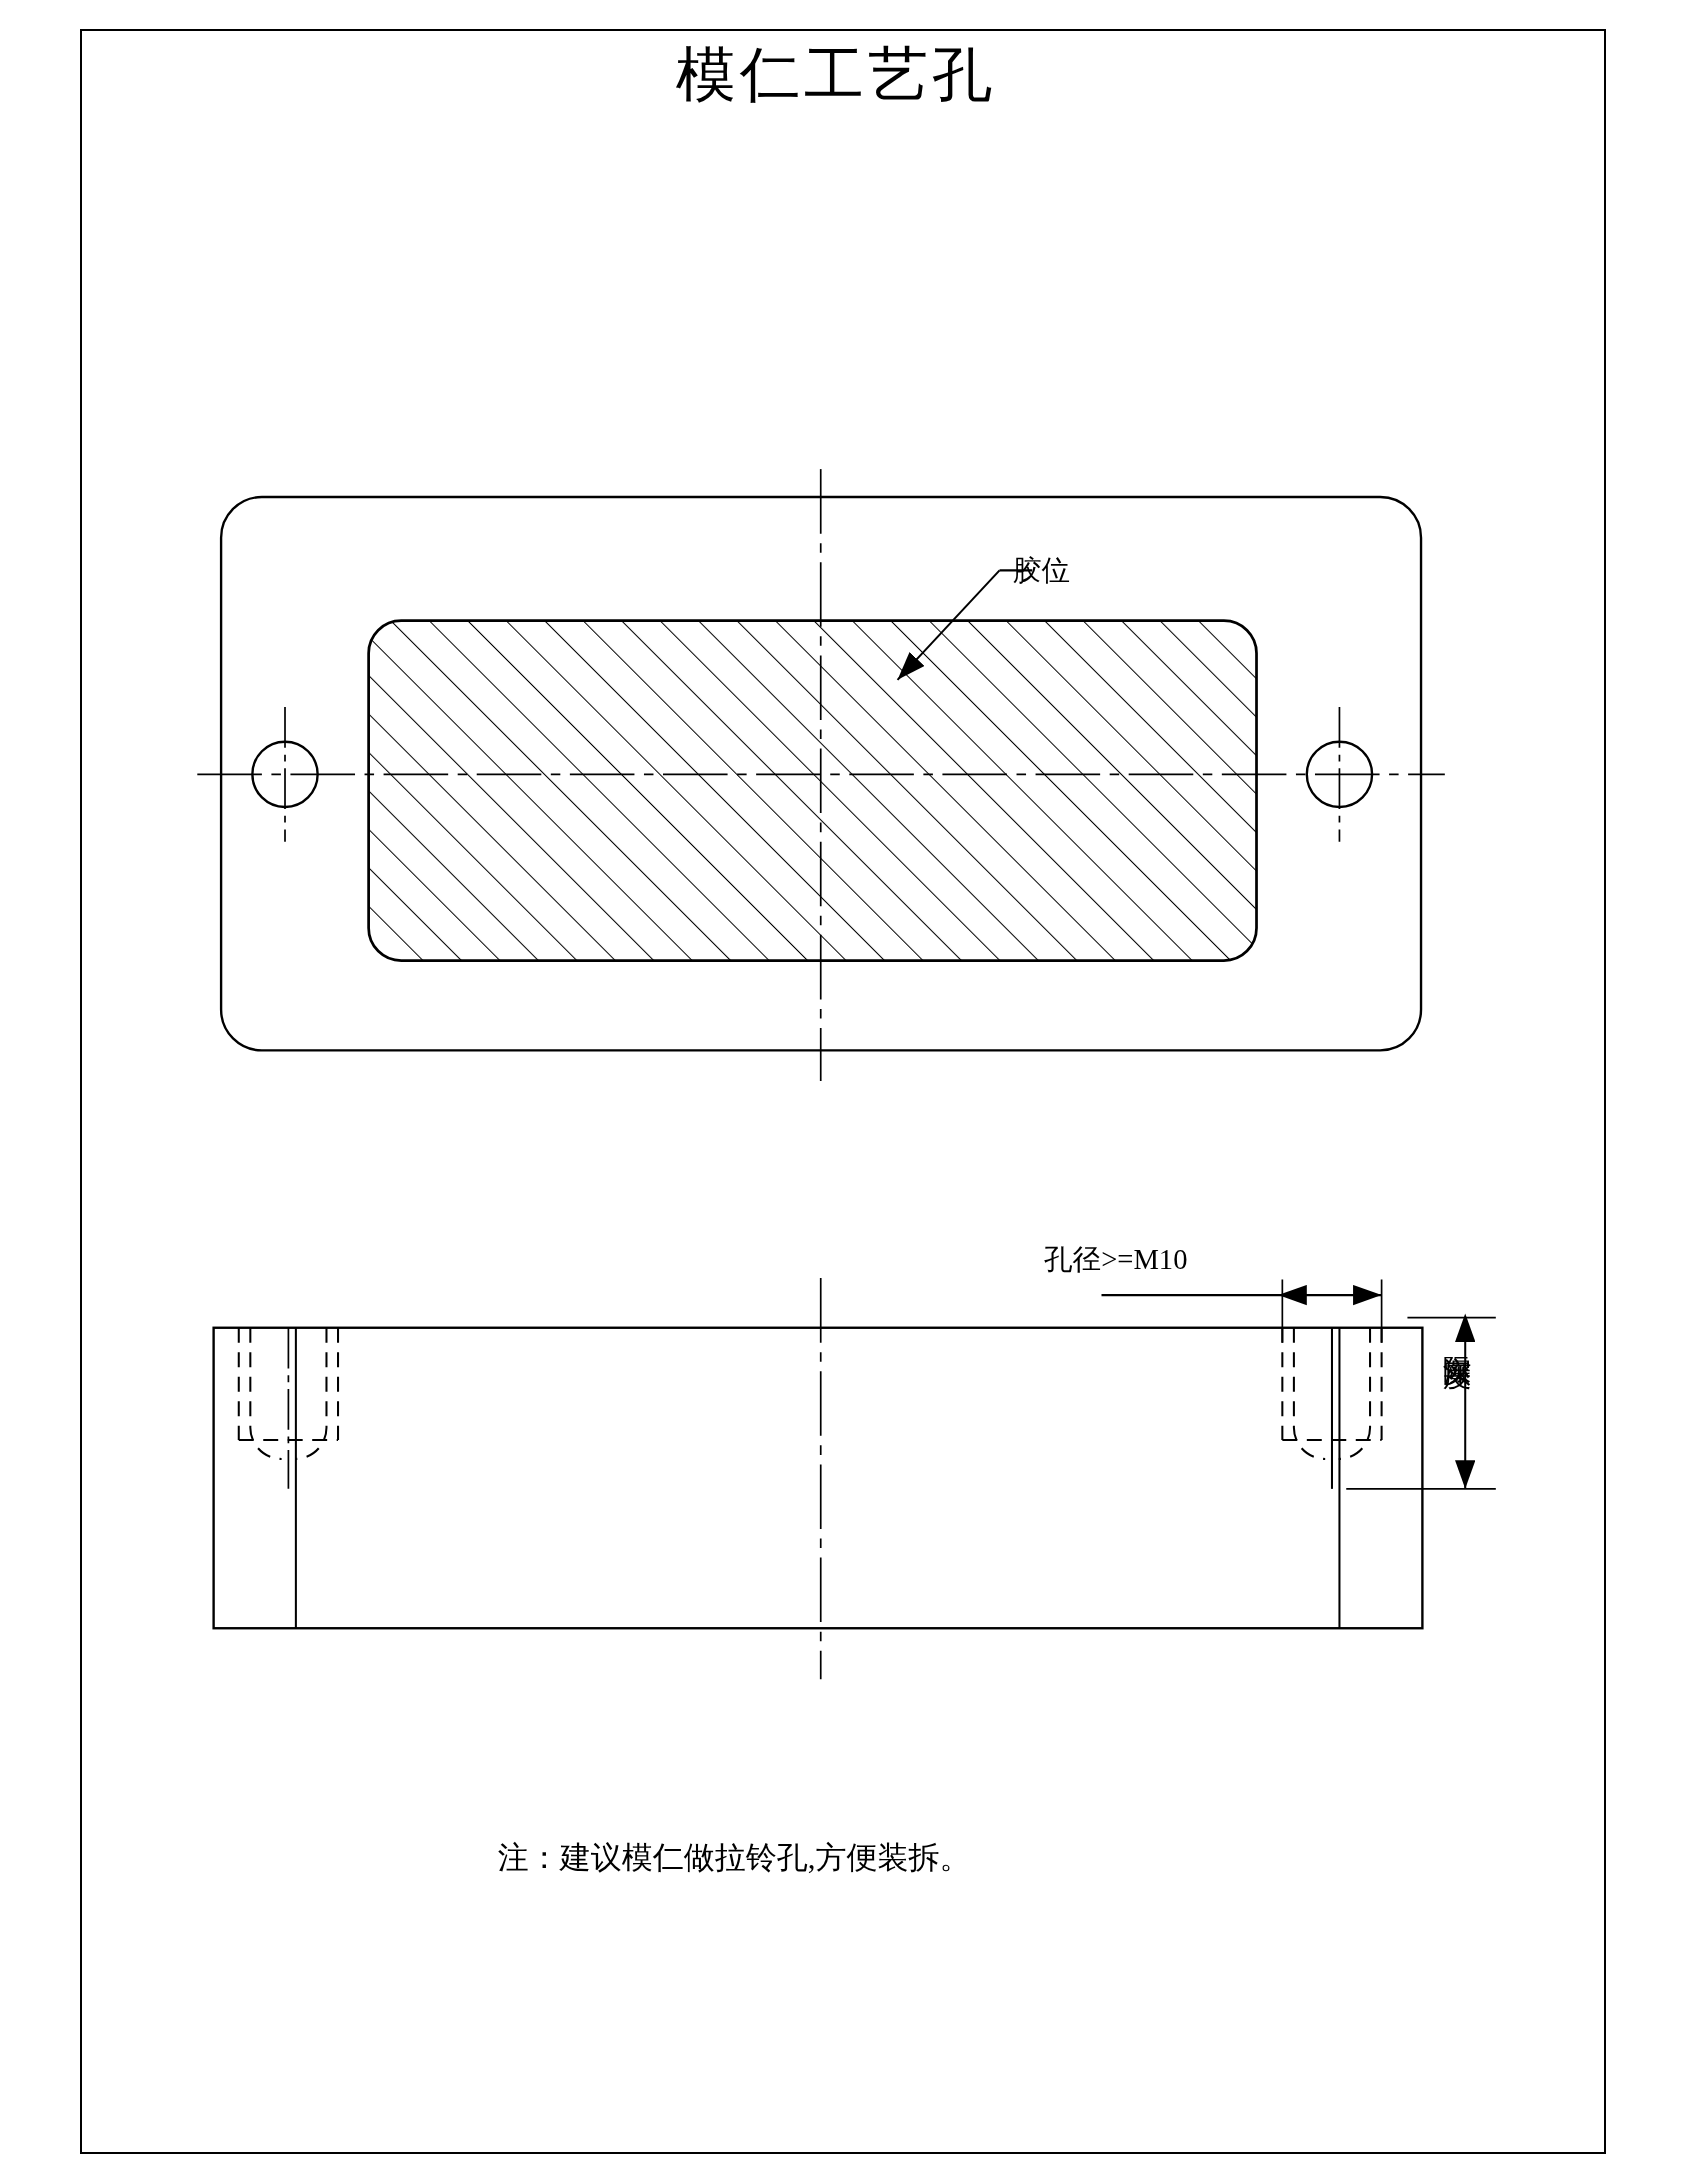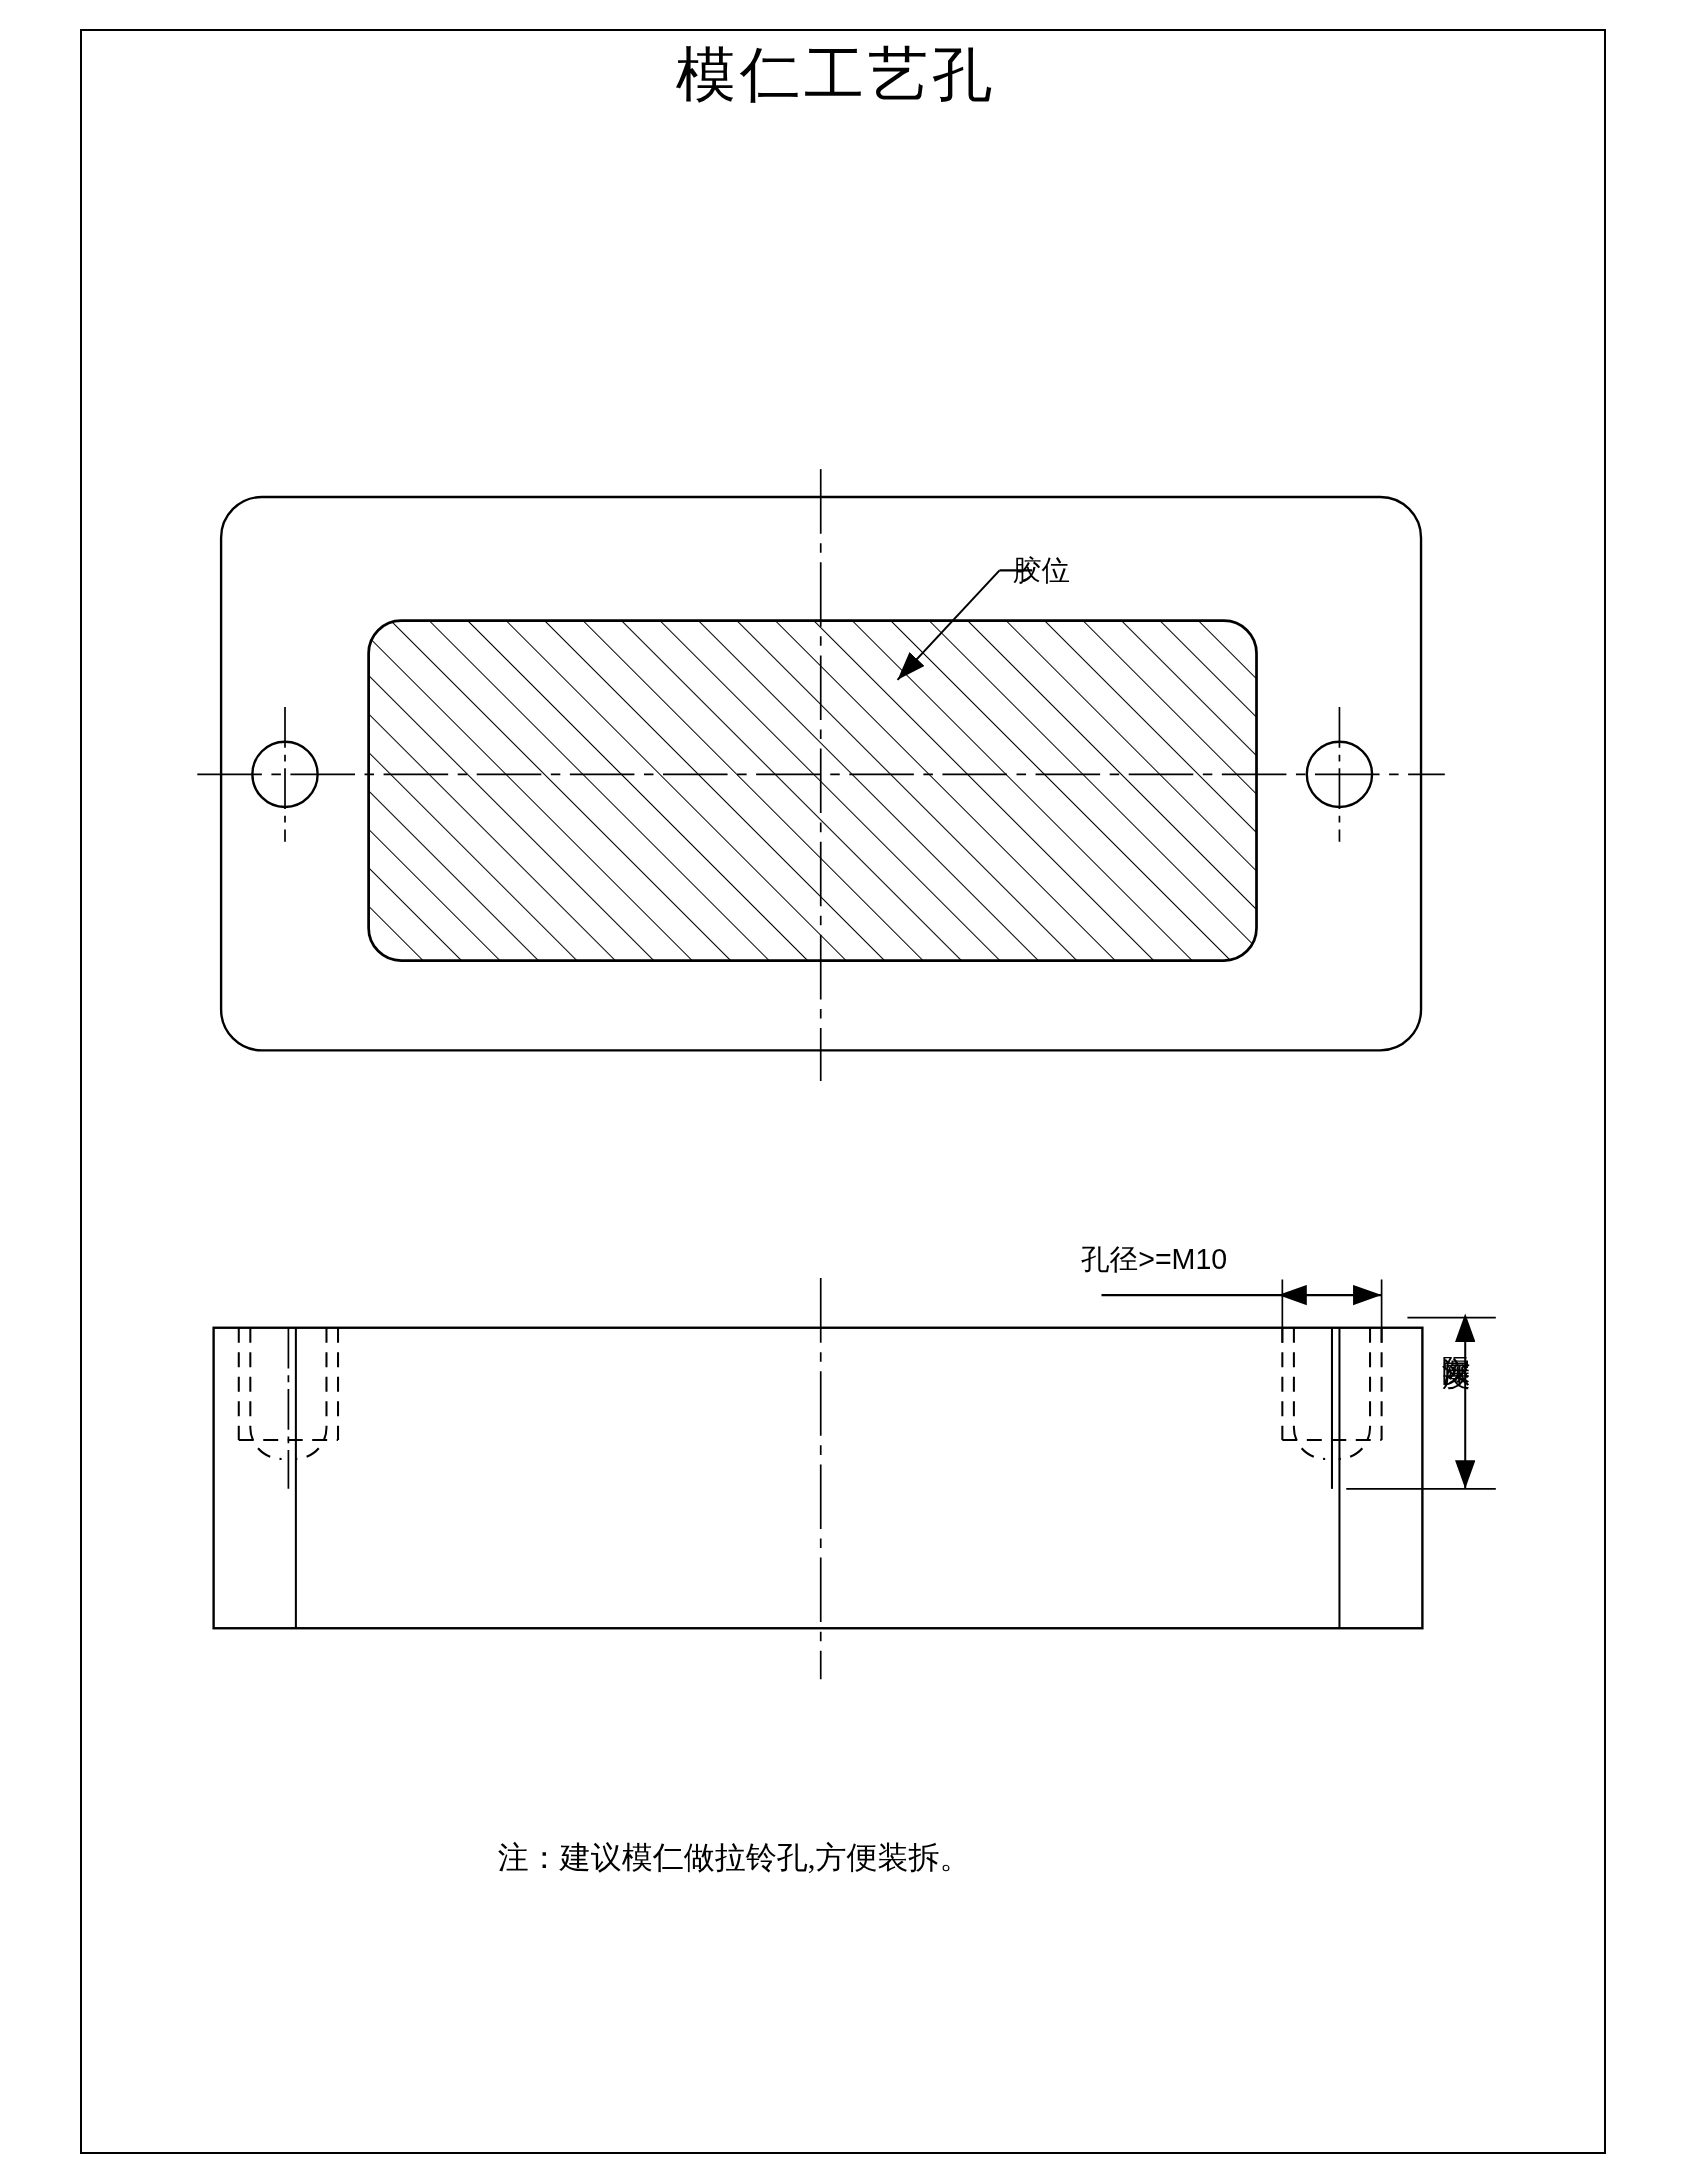--- a/index.html
+++ b/index.html
@@ -51,25 +51,25 @@
     width: 1468px;
     text-align: center;
     font-size: 31px;
     color: #000000;
     font-family: "Liberation Serif", serif;
   }
   .lbl {
     position: absolute;
     font-size: 28.6px;
     color: #000000;
-    font-family: Liberation Sans, sans-serif;
+    font-family: Liberation Serif, serif;
     white-space: nowrap;
   }
   #lbl-glue { left: 1013px; top: 551px; }
-  #lbl-hole { left: 1081px; top: 1240px; }
+  #lbl-hole { left: 1044px; top: 1240px; }
   #lbl-depth {
     left: 1436px;
     top: 1333px;
     writing-mode: vertical-rl;
     text-orientation: upright;
     letter-spacing: 1.4px;
   }
 </style>
 </head>
 <body>

